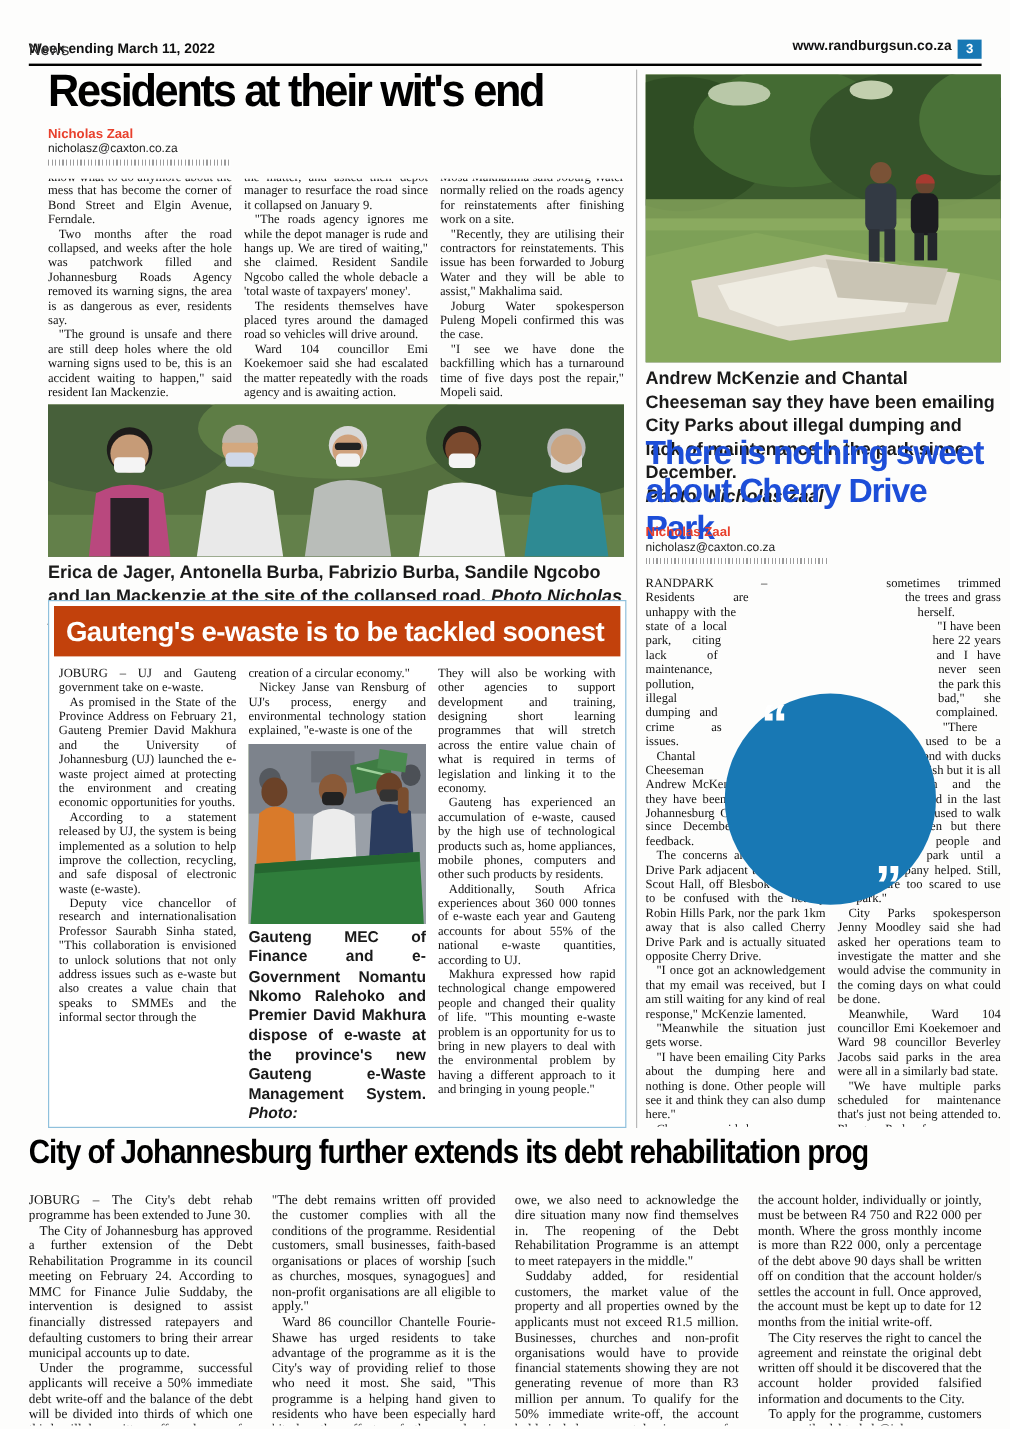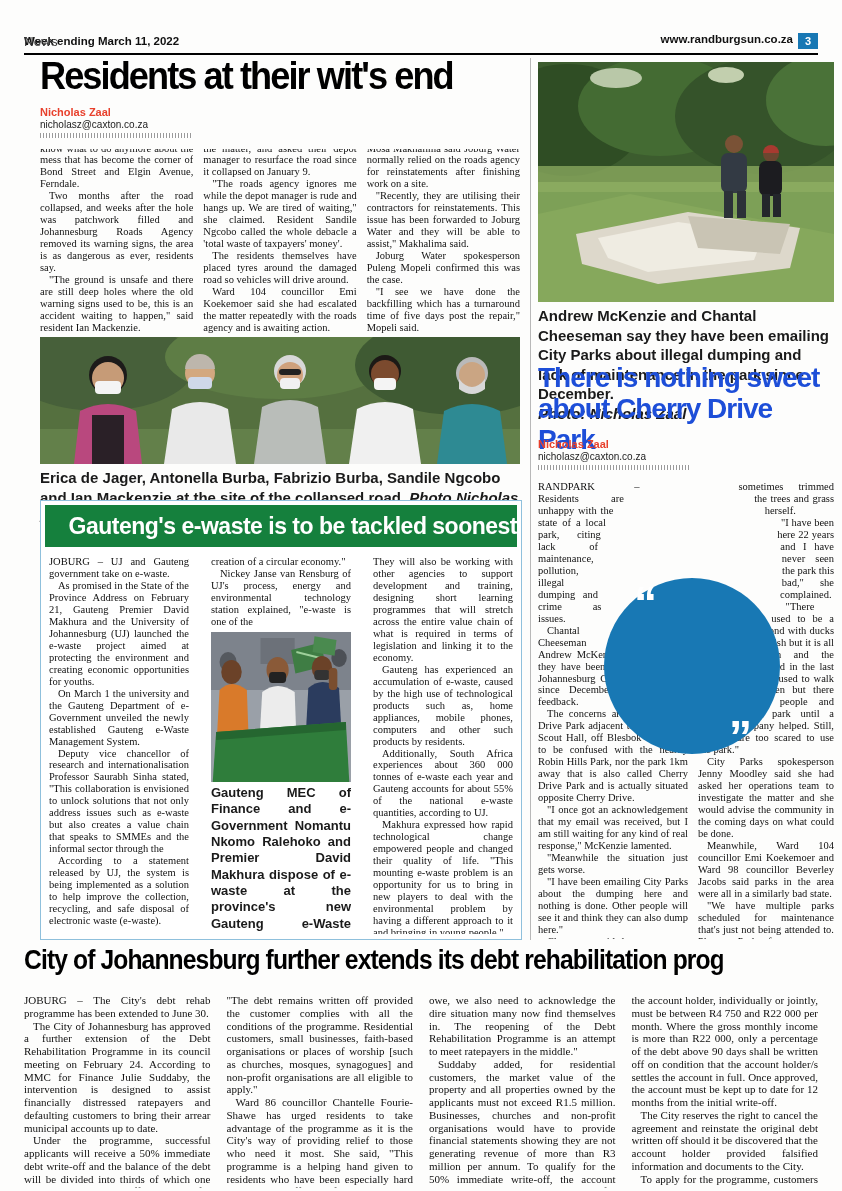--- a/index.html
+++ b/index.html
@@ -71,24 +71,24 @@
   .pullquote{left:604px;top:578px;width:176px;height:176px;border-radius:50%;background:#1878b4;
              color:#fff;font-family:"Liberation Sans",sans-serif;font-weight:bold;font-size:15px;
              line-height:1.25;display:flex;align-items:center;justify-content:center;text-align:center;
              padding:20px 16px;box-sizing:border-box;}
   .pq-open{position:absolute;left:30px;top:2px;font-size:46px;line-height:1;}
   .pq-close{position:absolute;right:28px;bottom:-6px;font-size:46px;line-height:1;}
 
   
   .ewaste-box{left:40px;top:500px;width:482px;height:440px;border:1px solid #8fc0dc;
               box-sizing:border-box;padding:4px;background:#fff;}
-  .ewaste-banner{height:42px;background:#15803d;color:#fff;font-family:"Liberation Sans",sans-serif;
+  .ewaste-banner{height:42px;background:#c2410c;color:#fff;font-family:"Liberation Sans",sans-serif;
               font-weight:bold;font-size:23px;letter-spacing:-.5px;line-height:42px;padding-left:10px;
-              white-space:nowrap;overflow:hidden;text-align:right;}
-  .ewaste-cols{margin-top:9px;padding:0 4px;height:378px;gap:22px;display:flex;overflow:hidden;}
+              white-space:nowrap;overflow:hidden;}
+  .ewaste-cols{margin-top:9px;padding:0 4px;height:378px;gap:10px;display:flex;overflow:hidden;}
   .ewaste-cols .col{flex:1;}
   .photo-ewaste{width:100%;height:150px;margin:4px 0 3px 0;}
   .caption-ewaste{font-size:13px;line-height:1.26;margin-bottom:4px;}
 
   
   .debt-cols{left:24px;top:994px;width:794px;height:194px;gap:16px;}
   .debt-cols .col{flex:1;font-size:11px;line-height:1.16;}
 </style>
 </head>
 <body>
@@ -242,23 +242,22 @@
   <span class="pq-open">“</span>
   <span class="pq-close">”</span>
 </div>
 
 <div class="abs ewaste-box">
   <div class="ewaste-banner">Gauteng's e-waste is to be tackled soonest</div>
   <div class="cols ewaste-cols">
     <div class="col">
         <p>JOBURG – UJ and Gauteng government take on e-waste.</p>
         <p>As promised in the State of the Province Address on February 21, Gauteng Premier David Makhura and the University of Johannesburg (UJ) launched the e-waste project aimed at protecting the environment and creating economic opportunities for youths.</p>
-        <p>On March 1 the university and the Gauteng Department of e-Government unveiled the newly established Gauteng e-Waste Management System.</p>
+        <p>According to a statement released by UJ, the system is being implemented as a solution to help improve the collection, recycling, and safe disposal of electronic waste (e-waste).</p>
         <p>Deputy vice chancellor of research and internationalisation Professor Saurabh Sinha stated, "This collaboration is envisioned to unlock solutions that not only address issues such as e-waste but also creates a value chain that speaks to SMMEs and the informal sector through the</p>
-        <p>According to a statement released by UJ, the system is being implemented as a solution to help improve the collection, recycling, and safe disposal of electronic waste (e-waste).</p>
       </div>
     <div class="col">
       <div>
           <p>creation of a circular economy."</p>
           <p>Nickey Janse van Rensburg of UJ's process, energy and environmental technology station explained, "e-waste is one of the</p>
         </div>
       <div class="photo photo-ewaste">
         <svg viewBox="0 0 164 150" preserveAspectRatio="none" aria-hidden="true">
           <rect width="164" height="150" fill="#9aa0a8"></rect>
           <rect width="164" height="58" fill="#7d838c"></rect>

